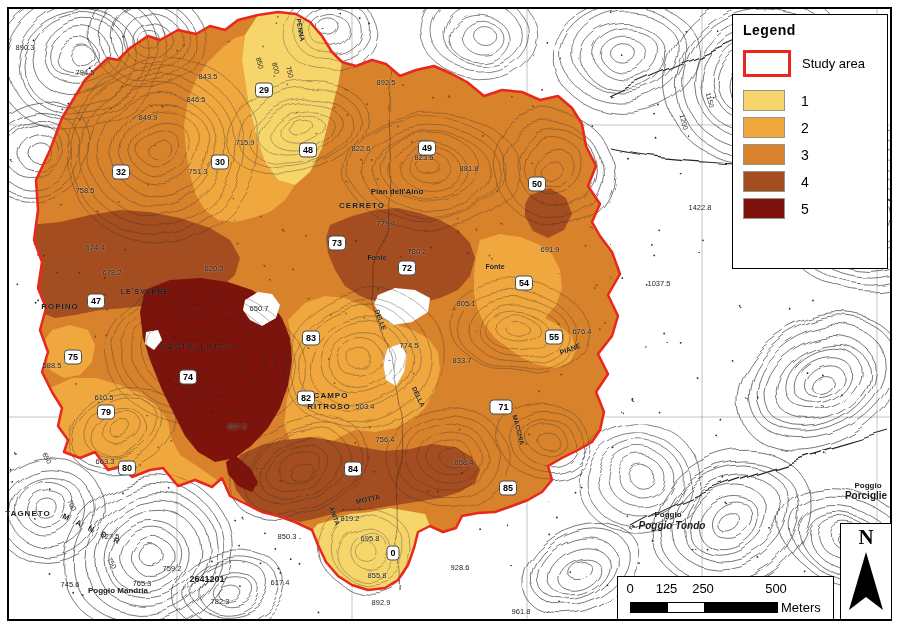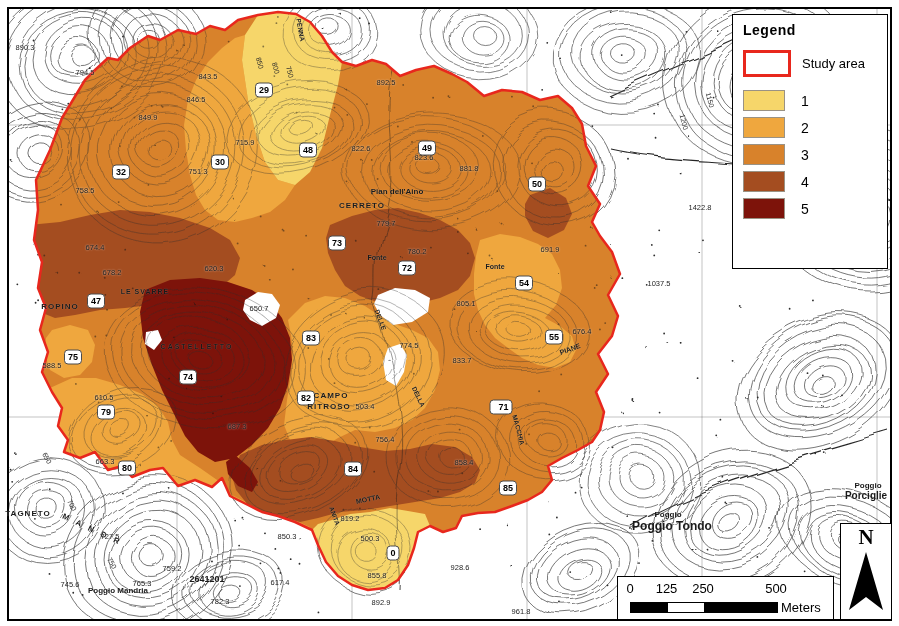--- a/index.html
+++ b/index.html
@@ -607,21 +607,21 @@
       <div class="lbl place" style="left: 197px; top: 346px; font-size: 7px; letter-spacing: 2px;">CASTELLETTO</div>
       <div class="lbl place" style="left: 331px; top: 396px; font-size: 8px; letter-spacing: 1px;">CAMPO</div>
       <div class="lbl place" style="left: 329px; top: 407px; font-size: 8px; letter-spacing: 1px;">RITROSO</div>
       <div class="lbl place" style="left: 570px; top: 349px; font-size: 7px; transform: translate(-50%, -50%) rotate(-20deg);">PIANE</div>
       <div class="lbl place" style="left: 368px; top: 499px; font-size: 7px; transform: translate(-50%, -50%) rotate(-12deg);">MOTTA</div>
       <div class="lbl place" style="left: 28px; top: 514px; font-size: 8px; letter-spacing: 1px;">TAGNETO</div>
       <div class="lbl place" style="left: 92px; top: 530px; font-size: 8px; letter-spacing: 3px; transform: translate(-50%, -50%) rotate(25deg);">M A N D R</div>
       <div class="lbl place" style="left: 118px; top: 591px; font-size: 8px;">Poggio Mandria</div>
       <div class="lbl place" style="left: 207px; top: 579px; font-size: 9px;">2641201</div>
       <div class="lbl place" style="left: 668px; top: 515px; font-size: 8px;">Poggio</div>
-      <div class="lbl place" style="left: 672px; top: 526px; font-size: 12px;">Poggio Tondo</div>
+      <div class="lbl place" style="left: 672px; top: 526px; font-size: 10px; font-style: italic;">Poggio Tondo</div>
       <div class="lbl place" style="left: 868px; top: 486px; font-size: 8px;">Poggio</div>
       <div class="lbl place" style="left: 866px; top: 496px; font-size: 10px;">Porciglie</div>
       <div class="lbl place" style="left: 380px; top: 320px; font-size: 6.5px; transform: translate(-50%, -50%) rotate(70deg);">DELLE</div>
       <div class="lbl place" style="left: 418px; top: 397px; font-size: 6.5px; transform: translate(-50%, -50%) rotate(65deg);">DELLA</div>
       <div class="lbl place" style="left: 518px; top: 430px; font-size: 6.5px; transform: translate(-50%, -50%) rotate(75deg);">MACCHIA</div>
       <div class="lbl place" style="left: 300px; top: 30px; font-size: 6.5px; transform: translate(-50%, -50%) rotate(80deg);">PENNA</div>
       <div class="lbl place" style="left: 334px; top: 516px; font-size: 6.5px; transform: translate(-50%, -50%) rotate(70deg);">ANITA</div>
       <div class="lbl elev" style="left: 25px; top: 48px;">890.3</div>
       <div class="lbl elev" style="left: 85px; top: 73px;">794.5</div>
       <div class="lbl elev" style="left: 196px; top: 100px;">846.5</div>
@@ -645,21 +645,21 @@
       <div class="lbl elev" style="left: 259px; top: 309px;">650.7</div>
       <div class="lbl elev" style="left: 214px; top: 269px;">620.3</div>
       <div class="lbl elev" style="left: 104px; top: 398px;">610.5</div>
       <div class="lbl elev" style="left: 52px; top: 366px;">588.5</div>
       <div class="lbl elev" style="left: 237px; top: 427px;">687.3</div>
       <div class="lbl elev" style="left: 365px; top: 407px;">503.4</div>
       <div class="lbl elev" style="left: 409px; top: 346px;">774.5</div>
       <div class="lbl elev" style="left: 385px; top: 432px; margin-top: 8px;">756.4</div>
       <div class="lbl elev" style="left: 464px; top: 463px;">858.4</div>
       <div class="lbl elev" style="left: 350px; top: 519px;">819.2</div>
-      <div class="lbl elev" style="left: 370px; top: 539px;">500.3</div>
+      <div class="lbl elev" style="left: 370px; top: 539px;">695.8</div>
       <div class="lbl elev" style="left: 377px; top: 576px;">855.8</div>
       <div class="lbl elev" style="left: 381px; top: 603px;">892.9</div>
       <div class="lbl elev" style="left: 460px; top: 568px;">928.6</div>
       <div class="lbl elev" style="left: 521px; top: 612px;">961.8</div>
       <div class="lbl elev" style="left: 110px; top: 537px;">727.5</div>
       <div class="lbl elev" style="left: 142px; top: 584px;">765.3</div>
       <div class="lbl elev" style="left: 172px; top: 569px;">759.2</div>
       <div class="lbl elev" style="left: 220px; top: 602px;">782.3</div>
       <div class="lbl elev" style="left: 70px; top: 585px;">745.6</div>
       <div class="lbl elev" style="left: 287px; top: 537px;">850.3</div>

